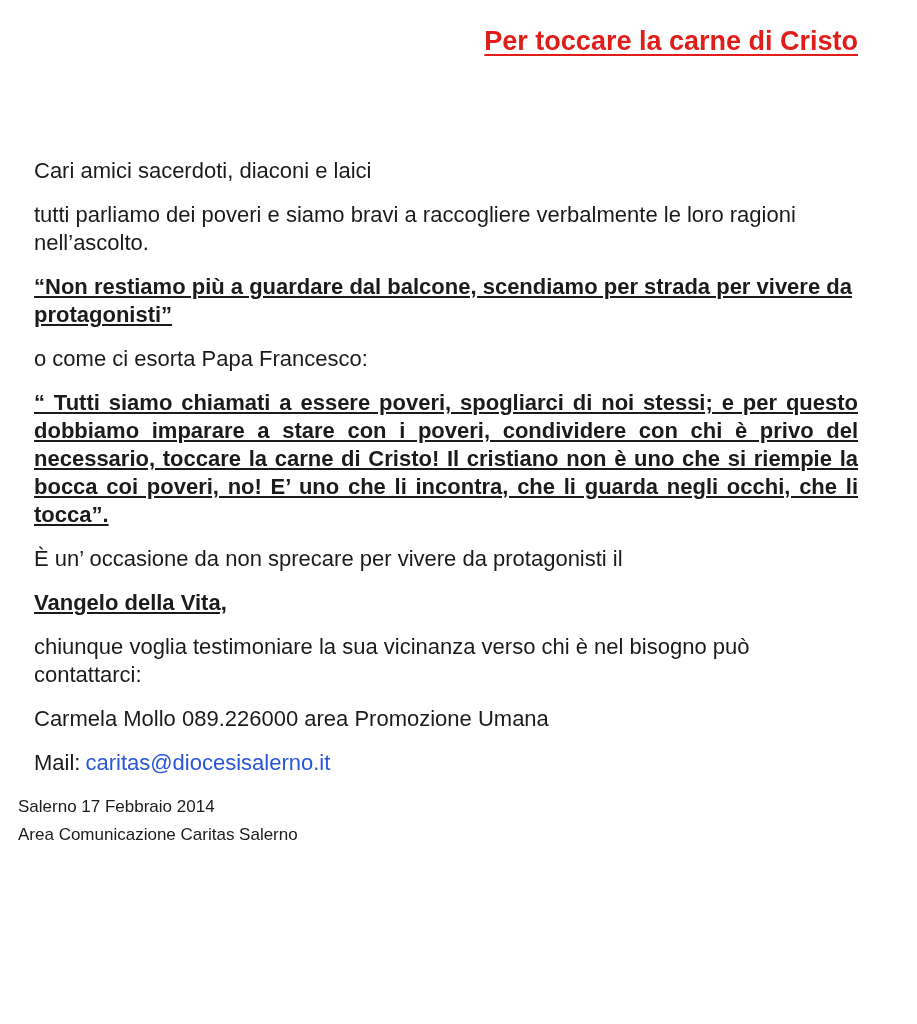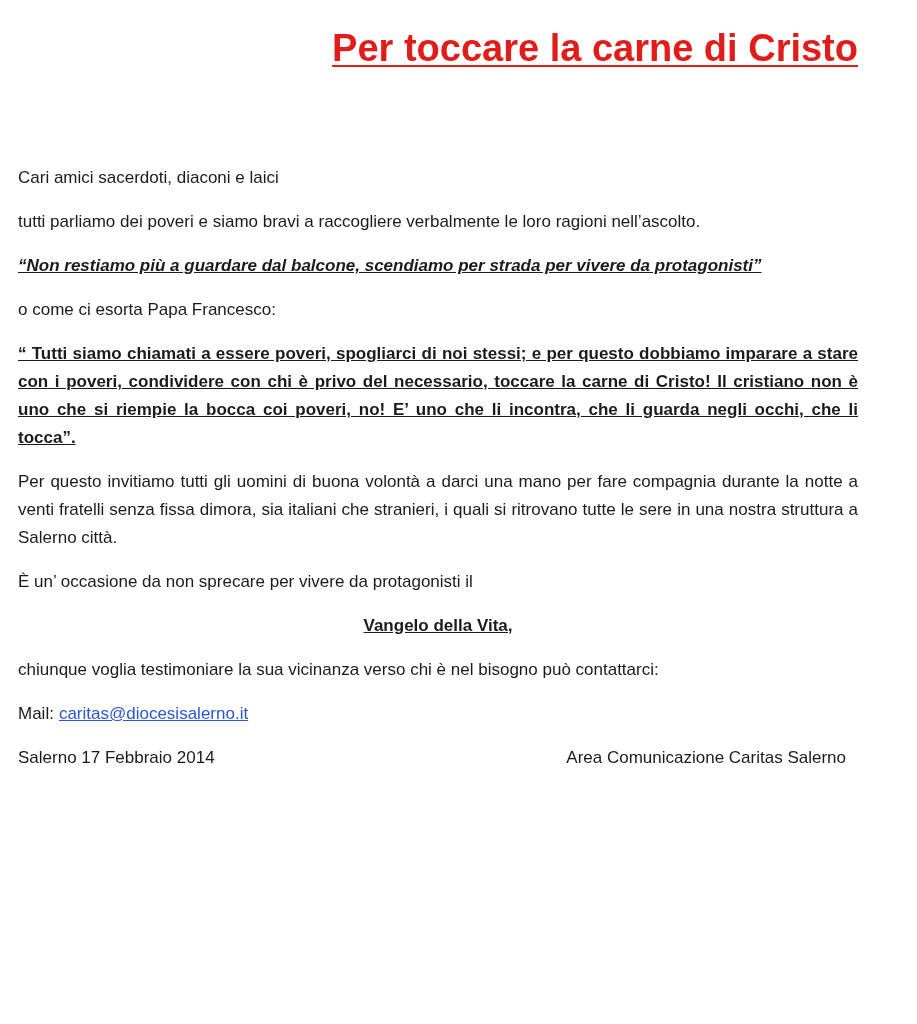--- a/index.html
+++ b/index.html
@@ -15,92 +15,90 @@
     overflow: hidden;
   }
   .page {
     box-sizing: border-box;
     width: 917px;
     height: 1024px;
     padding: 14px 59px 0 18px;
     background: #ffffff;
   }
   .title {
-    margin: 16px 0 98px 0;
+    margin: 9px 0 98px 0;
     text-align: right;
-    font-size: 38px;
+    font-size: 27px;
     line-height: 36px;
     font-weight: bold;
     text-decoration: underline;
     text-decoration-thickness: 2px;
     text-underline-offset: 4px;
     color: var(--title-red, #e11d1a);
   }
   p {
-    margin: 0 0 16px 0;
-    font-size: 17px;
+    margin: 0 0 16px 16px;
+    font-size: 22px;
     line-height: 28px;
   }
   .justify { text-align: justify; }
   .quote-italic {
     font-weight: bold;
-    font-style: italic;
     text-decoration: underline;
   }
   .quote-bold {
     font-weight: bold;
     text-decoration: underline;
     text-align: justify;
   }
   .heading-center {
-    text-align: center;
     font-weight: bold;
     text-decoration: underline;
   }
   .mail-label { margin-right: 5px; }
   .email-link {
     color: var(--link-blue, #2a55d6);
-    text-decoration: underline;
     cursor: pointer;
   }
   .footer-row {
     display: flex;
     justify-content: space-between;
     font-size: 17px;
     line-height: 28px;
     padding-right: 12px;
+    flex-direction: column;
   }
 </style>
 </head>
 <body>
 
 <div class="page">
 
   <h1 class="title">Per toccare la carne di Cristo</h1>
 
   <p>Cari amici sacerdoti, diaconi e laici</p>
 
   <p>tutti parliamo dei poveri e siamo bravi a raccogliere verbalmente le loro ragioni nell’ascolto.</p>
 
 
   <p class="quote-italic">“Non restiamo più a guardare dal balcone, scendiamo per strada per vivere da protagonisti”</p>
 
   <p>o come ci esorta Papa Francesco:</p>
 
   <p class="quote-bold">“ Tutti siamo chiamati a essere poveri, spogliarci di noi stessi; e per questo dobbiamo imparare a stare con i poveri, condividere con chi è privo del necessario, toccare la carne di Cristo! Il cristiano non è uno che si riempie la bocca coi poveri, no! E’ uno che li incontra, che li guarda negli occhi, che li tocca”.</p>
 
-  <p class="justify">Per questo invitiamo tutti gli uomini di buona volontà a darci una mano per fare compagnia durante la notte a venti fratelli senza fissa dimora, sia italiani che stranieri, i quali si ritrovano tutte le sere in una nostra struttura a Salerno città.</p>
 
   <p>È un’ occasione da non sprecare per vivere da protagonisti il</p>
 
   <p class="heading-center">Vangelo della Vita,</p>
 
   <p>chiunque voglia testimoniare la sua vicinanza verso chi è nel bisogno può contattarci:</p>
 
 
+  <p>Carmela Mollo 089.226000 area Promozione Umana</p>
 
 
   <p>
     <span class="mail-label">Mail:</span><a class="email-link">caritas@diocesisalerno.it</a>
   </p>
 
 
   <div class="footer-row">
     <span>Salerno 17 Febbraio 2014</span>
     <span>Area Comunicazione Caritas Salerno</span>

